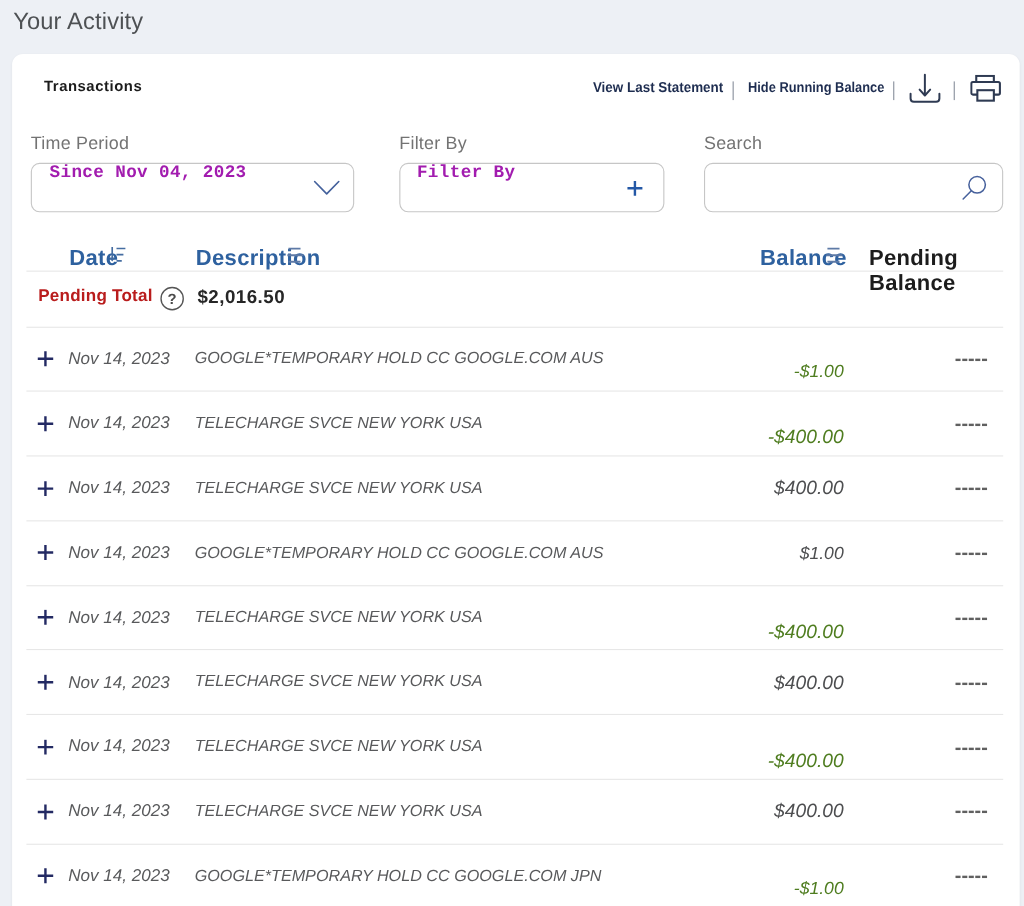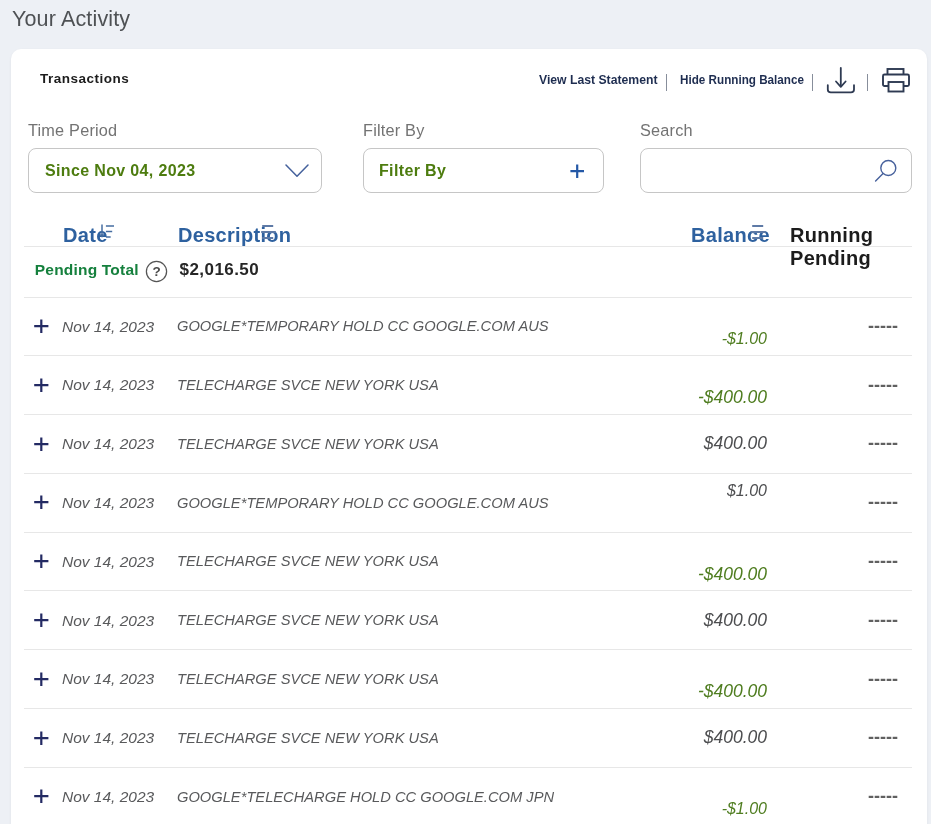--- a/index.html
+++ b/index.html
@@ -7,21 +7,21 @@
   body { position:relative; background:#edf0f5; font-family:"Liberation Sans", sans-serif; }
   .abs { position:absolute; }
   .card { position:absolute; left:11px; top:49px; width:916px; height:860px;
           background:#fff; border-radius:10px; box-shadow:0 1px 3px rgba(0,0,0,.06); }
   .h1 { left:12px; top:7px; font-size:21.5px; font-weight:400; color:#4e5154; letter-spacing:0.15px; }
   .trx { left:40px; top:71px; font-size:13.5px; font-weight:700; color:#1c1c1c; letter-spacing:0.5px; }
   .lnk { font-size:13px; font-weight:700; color:#1e2d50; letter-spacing:0px; top:72px; transform-origin:0 0; }
   .vsep { width:1px; background:#878e9b; top:74px; height:17px; }
   .lbl { font-size:16.3px; color:#737373; top:121px; letter-spacing:0.2px; }
   .box { top:147.5px; height:45px; border:1px solid #c6c6c6; border-radius:8px; background:#fff; }
-  .boxtxt { font-size:16px; font-weight:700; color:#4d7c0f; top:162px; letter-spacing:0.35px; }
+  .boxtxt { font-size:16px; font-weight:700; color:#a21caf; top:148px; letter-spacing:0.35px;font-family:Liberation Mono, monospace; }
   .hdr { top:224px; font-size:20px; font-weight:700; color:#2e619f; letter-spacing:0.3px; }
   .hdrd { color:#1c1c1c; }
   .sep { height:1px; background:#e7e7e7; left:24px; width:888px; }
   .it { font-style:italic; }
   .date { font-size:15.5px; color:#58595b; }
   .desc { font-size:14.7px; color:#58595b; }
   .amt { font-size:16px; text-align:right; }
   .amt.neg { color:#4f7d20;margin-top:13px; }
   .amt.pos { color:#4d4e50; }
   .dash { font-size:18px; font-weight:700; color:#606060; letter-spacing:0px; text-align:right; }
@@ -88,24 +88,24 @@
   <g stroke="#5e7aa6" fill="none" stroke-width="1.8">
     <path d="M2.2 1 L13.2 1 M1.2 7 L15.8 7 M2.2 13 L13.2 13"></path>
   </g>
 </svg>
 <div class="abs hdr" style="left:691px;">Balance</div>
 <svg class="abs" style="left:750px; top:225px;" width="17" height="14" viewBox="0 0 17 14">
   <g stroke="#5e7aa6" fill="none" stroke-width="1.8">
     <path d="M2.2 1 L13.2 1 M1.2 7 L15.8 7 M2.2 13 L13.2 13"></path>
   </g>
 </svg>
-<div class="abs hdr hdrd" style="left:790px;">Running Pending</div>
+<div class="abs hdr hdrd" style="left:790px;">Pending Balance</div>
 <div class="abs sep" style="top:246.4px;"></div>
 
-<div class="abs" style="left:34.8px; top:260.5px; font-size:15.5px; font-weight:700; color:#15803d; letter-spacing:0.2px;">Pending Total</div>
+<div class="abs" style="left:34.8px; top:260.5px; font-size:15.5px; font-weight:700; color:#b91c1c; letter-spacing:0.2px;">Pending Total</div>
 <svg class="abs" style="left:144.5px; top:260px;" width="23" height="23" viewBox="0 0 23 23">
   <circle cx="11.5" cy="11.5" r="10.1" fill="none" stroke="#555" stroke-width="1.25"></circle>
   <text x="11.5" y="16.2" font-size="13.5" font-weight="700" fill="#4a4a4a" text-anchor="middle" font-family="Liberation Sans">?</text>
 </svg>
 <div class="abs" style="left:179.5px; top:260px; font-size:17px; font-weight:700; color:#262626; letter-spacing:0.45px;">$2,016.50</div>
 <div class="abs sep" style="top:297px;"></div>
 
 <div id="rows">
     <div class="row" style="top:297.5px;">
       <svg class="abs" style="left:33.8px; top:21.6px;" width="15" height="15" viewBox="0 0 15 15">
@@ -136,21 +136,21 @@
       <div class="abs it amt pos" style="left:599px; width:168px; top:18.2px; font-size:17.5px;">$400.00</div>
       <div class="abs dash" style="left:818px; width:80px; top:18.4px;">-----</div>
       <div class="sepb"></div>
     </div>
     <div class="row" style="top:473.9px;">
       <svg class="abs" style="left:33.8px; top:21.6px;" width="15" height="15" viewBox="0 0 15 15">
         <path d="M7.3 0.4 L7.3 14 M0.2 7.2 L14.4 7.2" stroke="#232a63" stroke-width="2.2" fill="none"></path>
       </svg>
       <div class="abs it date" style="left:62px; top:20px;">Nov 14, 2023</div>
       <div class="abs it desc" style="left:177px; top:20.7px;">GOOGLE*TEMPORARY HOLD CC GOOGLE.COM AUS</div>
-      <div class="abs it amt pos" style="left:599px; width:168px; top:8px; font-size:16px;">$1.00</div>
+      <div class="abs it amt pos" style="left:599px; width:168px; top:21px; font-size:16px;">$1.00</div>
       <div class="abs dash" style="left:818px; width:80px; top:18.4px;">-----</div>
       <div class="sepb"></div>
     </div>
     <div class="row" style="top:532.7px;">
       <svg class="abs" style="left:33.8px; top:21.6px;" width="15" height="15" viewBox="0 0 15 15">
         <path d="M7.3 0.4 L7.3 14 M0.2 7.2 L14.4 7.2" stroke="#232a63" stroke-width="2.2" fill="none"></path>
       </svg>
       <div class="abs it date" style="left:62px; top:20px;">Nov 14, 2023</div>
       <div class="abs it desc" style="left:177px; top:20.7px;">TELECHARGE SVCE NEW YORK USA</div>
       <div class="abs it amt neg" style="left:599px; width:168px; top:18.2px; font-size:17.5px;">-$400.00</div>
@@ -185,17 +185,17 @@
       <div class="abs it desc" style="left:177px; top:20.7px;">TELECHARGE SVCE NEW YORK USA</div>
       <div class="abs it amt pos" style="left:599px; width:168px; top:18.2px; font-size:17.5px;">$400.00</div>
       <div class="abs dash" style="left:818px; width:80px; top:18.4px;">-----</div>
       <div class="sepb"></div>
     </div>
     <div class="row" style="top:767.9px;">
       <svg class="abs" style="left:33.8px; top:21.6px;" width="15" height="15" viewBox="0 0 15 15">
         <path d="M7.3 0.4 L7.3 14 M0.2 7.2 L14.4 7.2" stroke="#232a63" stroke-width="2.2" fill="none"></path>
       </svg>
       <div class="abs it date" style="left:62px; top:20px;">Nov 14, 2023</div>
-      <div class="abs it desc" style="left:177px; top:20.7px;">GOOGLE*TELECHARGE HOLD CC GOOGLE.COM JPN</div>
+      <div class="abs it desc" style="left:177px; top:20.7px;">GOOGLE*TEMPORARY HOLD CC GOOGLE.COM JPN</div>
       <div class="abs it amt neg" style="left:599px; width:168px; top:19.5px; font-size:16px;">-$1.00</div>
       <div class="abs dash" style="left:818px; width:80px; top:18.4px;">-----</div>
     </div>
   </div>
 
 </body></html>

